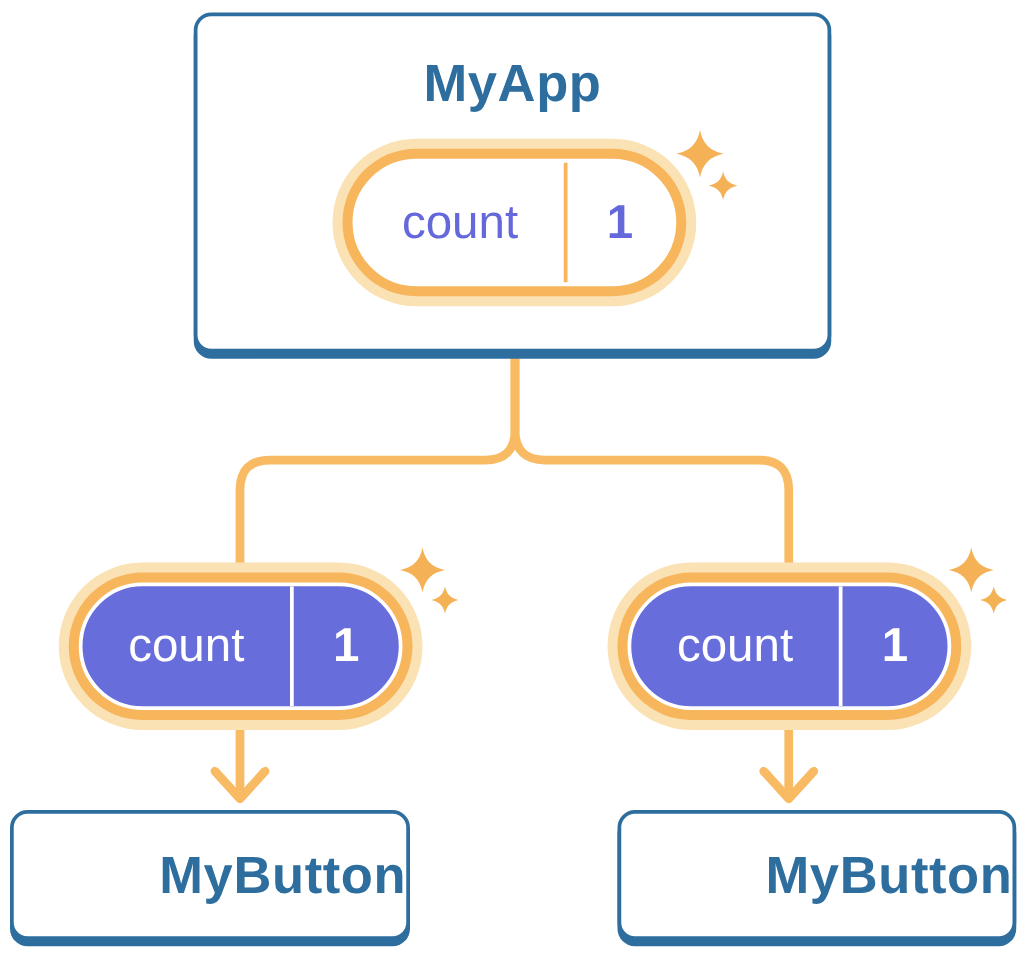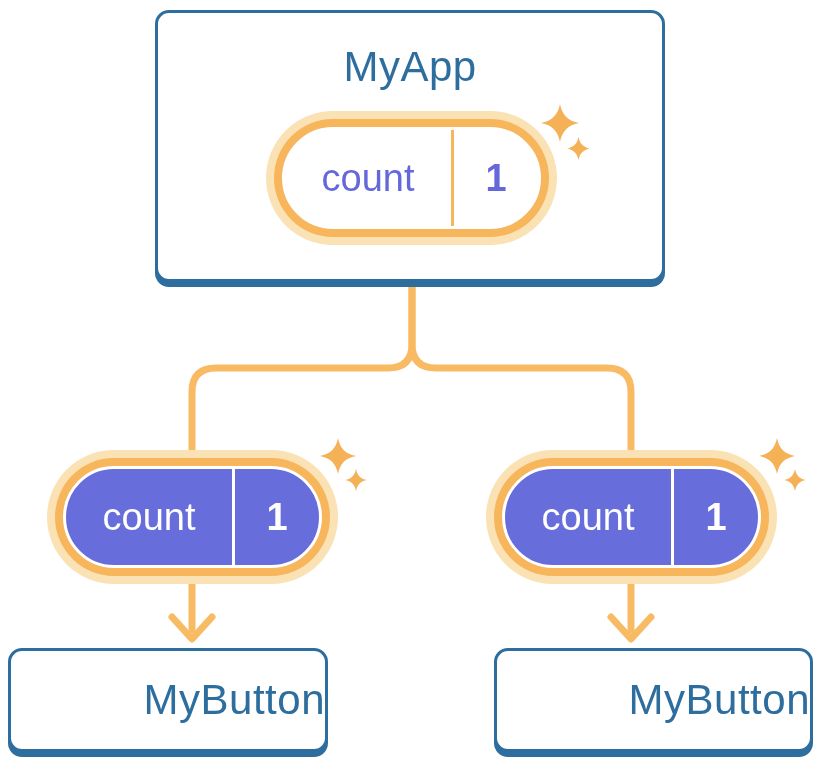--- a/index.html
+++ b/index.html
@@ -30,21 +30,21 @@
     box-shadow: 0 5px 0 var(--blue, #2E6E9E);
     z-index: 2;
   }
   .card-root  { left: 155px; top: 10px;  width: 510px; height: 272px; }
   .card-leaf  { display: flex; align-items: center; justify-content: flex-end; }
   .card-leaf-left  { left: 8px;   top: 648px; width: 320px; height: 104px; }
   .card-leaf-right { left: 494px; top: 648px; width: 319px; height: 104px; }
 
   .card-title {
     color: var(--blue, #2E6E9E);
-    font-weight: 400;
+    font-weight: 700;
     font-size: 42px;
     letter-spacing: 0.5px;
     text-align: center;
   }
   .card-root .card-title { margin-top: 30px; }
 
   
   .pill {
     position: absolute;
     z-index: 3;

